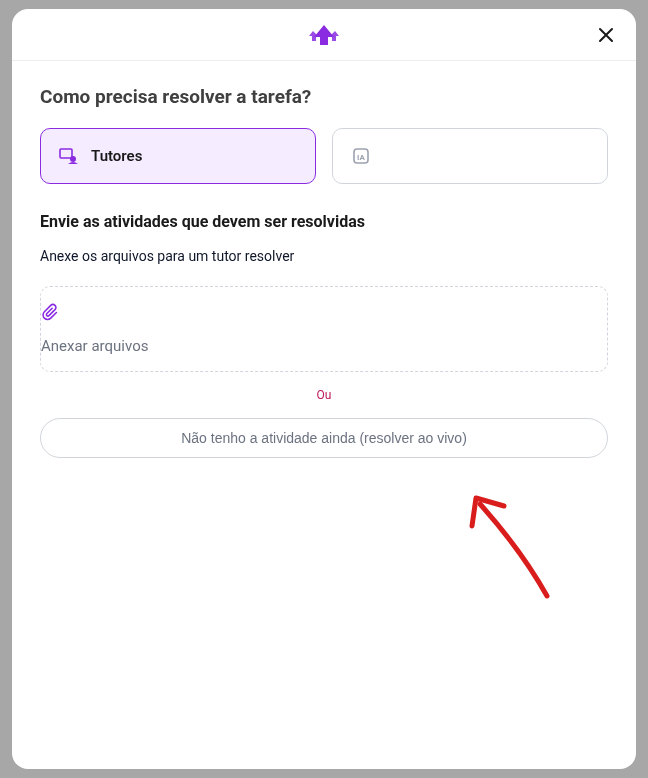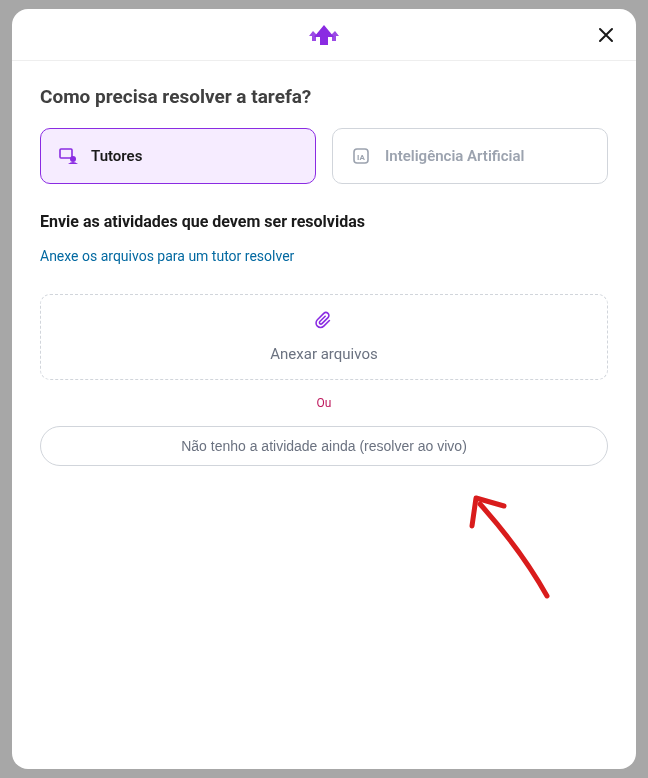--- a/index.html
+++ b/index.html
@@ -100,30 +100,30 @@
       height: 20px;
     }
     .section-title {
       font-size: 16px;
       font-weight: 700;
       color: #1a1a1a;
       margin-bottom: 17px;
     }
     .section-subtitle {
       font-size: 14px;
-      color: #0369a1;
-      margin-bottom: 30px;
+      color: #0f172a;
+      margin-bottom: 22px;
     }
     .dropzone {
       border: 1.5px dashed #d1d5db;
       border-radius: 10px;
       height: 86px;
       display: flex;
       flex-direction: column;
-      align-items: center;
+      align-items: flex-start;
       justify-content: center;
       gap: 10px;
       cursor: pointer;
     }
     .dropzone-label {
       font-size: 15px;
       color: #6b7280;
     }
     .separator {
       text-align: center;
@@ -186,21 +186,20 @@
         </span>
         <span>Tutores</span>
       </div>
       <div class="option-card unselected">
         <span class="option-icon">
           <svg width="20" height="20" viewBox="0 0 20 20">
             <rect x="3" y="3" width="14" height="14" rx="3" fill="none" stroke="#9ca3af" stroke-width="1.6"></rect>
             <text x="10" y="14" text-anchor="middle" font-size="8" font-weight="700" fill="#9ca3af">IA</text>
           </svg>
         </span>
-        <span>Inteligência Artificial</span>
       </div>
     </div>
 
     <div class="section-title">Envie as atividades que devem ser resolvidas</div>
     <div class="section-subtitle">Anexe os arquivos para um tutor resolver</div>
 
     <div class="dropzone">
       <span>
         <svg width="20" height="20" viewBox="0 0 24 24">
           <path d="M 20 11 L 12 19 C 9.5 21.5 5.5 21.5 3 19 C 0.5 16.5 0.5 12.5 3 10 L 12 1 C 13.7 -0.7 16.3 -0.7 18 1 C 19.7 2.7 19.7 5.3 18 7 L 9.5 15.5 C 8.7 16.3 7.3 16.3 6.5 15.5 C 5.7 14.7 5.7 13.3 6.5 12.5 L 14 5" fill="none" stroke="#8a2be2" stroke-width="2.2" stroke-linecap="round" transform="translate(1.5,2) scale(0.85)"></path>

